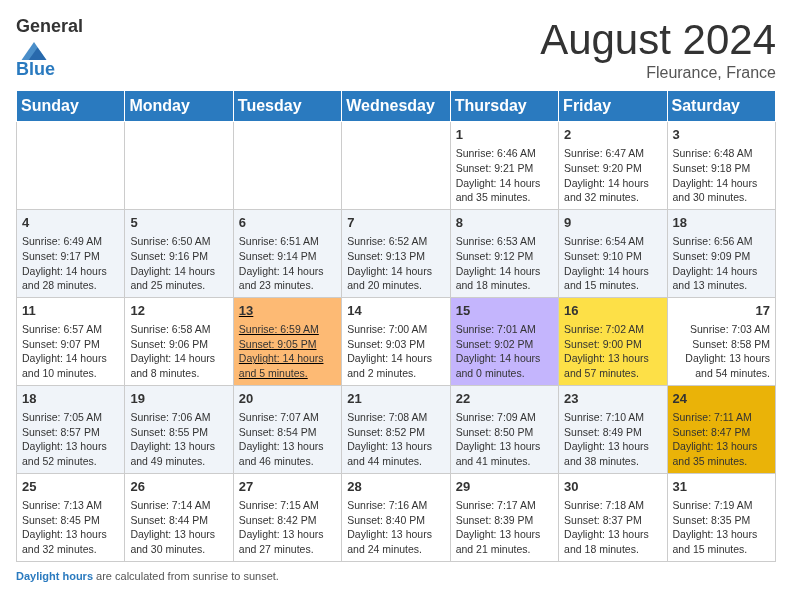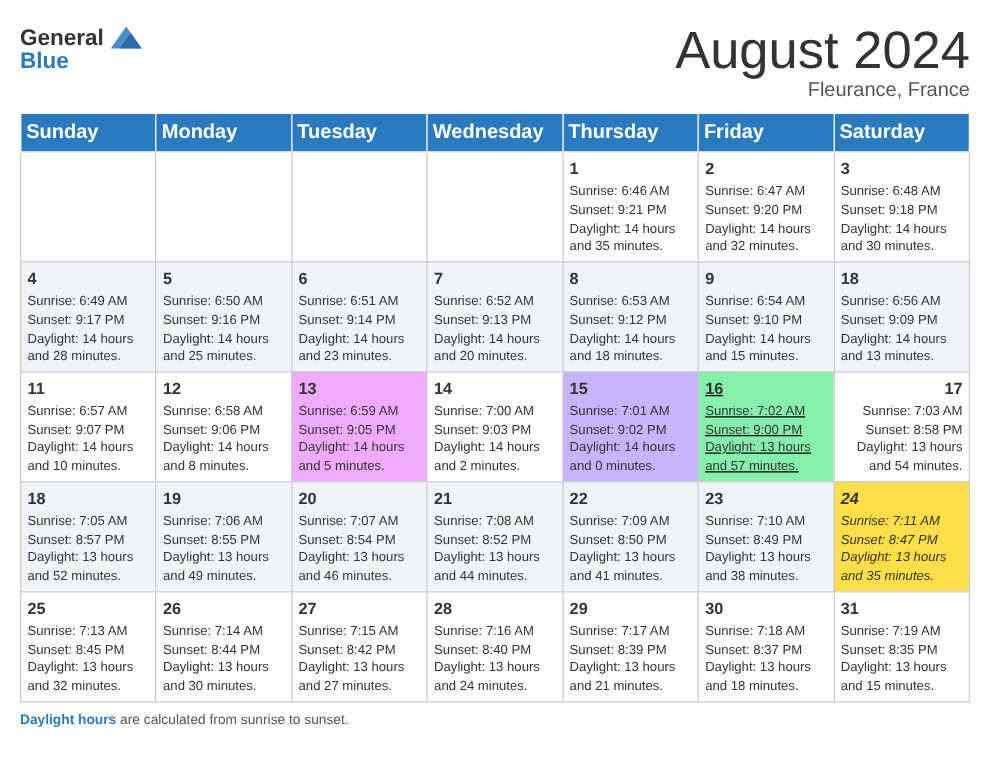--- a/index.html
+++ b/index.html
@@ -58,21 +58,21 @@
     .empty { background: #fff !important; }
     .footer { margin-top: 8px; font-size: 11px; color: #555; }
     .daylight-label { color: #2a7abf; font-weight: bold; }
   </style>
 </head>
 <body>
 
 <div class="header">
   <div class="logo">
     <div style="display:flex;flex-direction:column;align-items:flex-start;">
-      <div style="display:flex;align-items:center;">
+      <div style="display:flex;align-items:flex-start;flex-direction:column;">
         <span class="logo-text-general">General</span>
         <svg class="logo-icon" viewBox="0 0 36 28" xmlns="http://www.w3.org/2000/svg">
           <polygon points="4,24 18,4 32,24" fill="#2a7abf" opacity="0.85"></polygon>
           <polygon points="12,24 22,10 32,24" fill="#1a5a9f" opacity="0.7"></polygon>
         </svg>
       </div>
       <span class="logo-text-blue" style="margin-top:-6px;margin-left:0px;">Blue</span>
     </div>
   </div>
   <div class="title-block">
@@ -144,33 +144,33 @@
       </tr>
       <tr>
         <td style="background: rgb(255, 255, 255);">
           <span class="day-num">11</span>
           <div class="day-info">Sunrise: 6:57 AM<br>Sunset: 9:07 PM<br>Daylight: 14 hours and 10 minutes.</div>
         </td>
         <td style="background: rgb(255, 255, 255);">
           <span class="day-num">12</span>
           <div class="day-info">Sunrise: 6:58 AM<br>Sunset: 9:06 PM<br>Daylight: 14 hours and 8 minutes.</div>
         </td>
-        <td style="background: #f0abfc;">
+        <td style="background: #fdba74; text-decoration: underline;">
           <span class="day-num">13</span>
           <div class="day-info">Sunrise: 6:59 AM<br>Sunset: 9:05 PM<br>Daylight: 14 hours and 5 minutes.</div>
         </td>
         <td style="background: rgb(255, 255, 255);">
           <span class="day-num">14</span>
           <div class="day-info">Sunrise: 7:00 AM<br>Sunset: 9:03 PM<br>Daylight: 14 hours and 2 minutes.</div>
         </td>
         <td style="background: #c4b5fd;">
           <span class="day-num">15</span>
           <div class="day-info">Sunrise: 7:01 AM<br>Sunset: 9:02 PM<br>Daylight: 14 hours and 0 minutes.</div>
         </td>
-        <td style="background: #86efac; text-decoration: underline;">
+        <td style="background: #fde047;">
           <span class="day-num">16</span>
           <div class="day-info">Sunrise: 7:02 AM<br>Sunset: 9:00 PM<br>Daylight: 13 hours and 57 minutes.</div>
         </td>
         <td style="background: rgb(255, 255, 255); text-align: right;">
           <span class="day-num">17</span>
           <div class="day-info">Sunrise: 7:03 AM<br>Sunset: 8:58 PM<br>Daylight: 13 hours and 54 minutes.</div>
         </td>
       </tr>
       <tr>
         <td style="background: rgb(240, 244, 249);">
@@ -190,21 +190,21 @@
           <div class="day-info">Sunrise: 7:08 AM<br>Sunset: 8:52 PM<br>Daylight: 13 hours and 44 minutes.</div>
         </td>
         <td style="background: rgb(240, 244, 249);">
           <span class="day-num">22</span>
           <div class="day-info">Sunrise: 7:09 AM<br>Sunset: 8:50 PM<br>Daylight: 13 hours and 41 minutes.</div>
         </td>
         <td style="background: rgb(240, 244, 249);">
           <span class="day-num">23</span>
           <div class="day-info">Sunrise: 7:10 AM<br>Sunset: 8:49 PM<br>Daylight: 13 hours and 38 minutes.</div>
         </td>
-        <td style="background: #fde047; font-style: italic;">
+        <td style="background: #eab308;">
           <span class="day-num">24</span>
           <div class="day-info">Sunrise: 7:11 AM<br>Sunset: 8:47 PM<br>Daylight: 13 hours and 35 minutes.</div>
         </td>
       </tr>
       <tr>
         <td style="background: rgb(255, 255, 255);">
           <span class="day-num">25</span>
           <div class="day-info">Sunrise: 7:13 AM<br>Sunset: 8:45 PM<br>Daylight: 13 hours and 32 minutes.</div>
         </td>
         <td style="background: rgb(255, 255, 255);">

